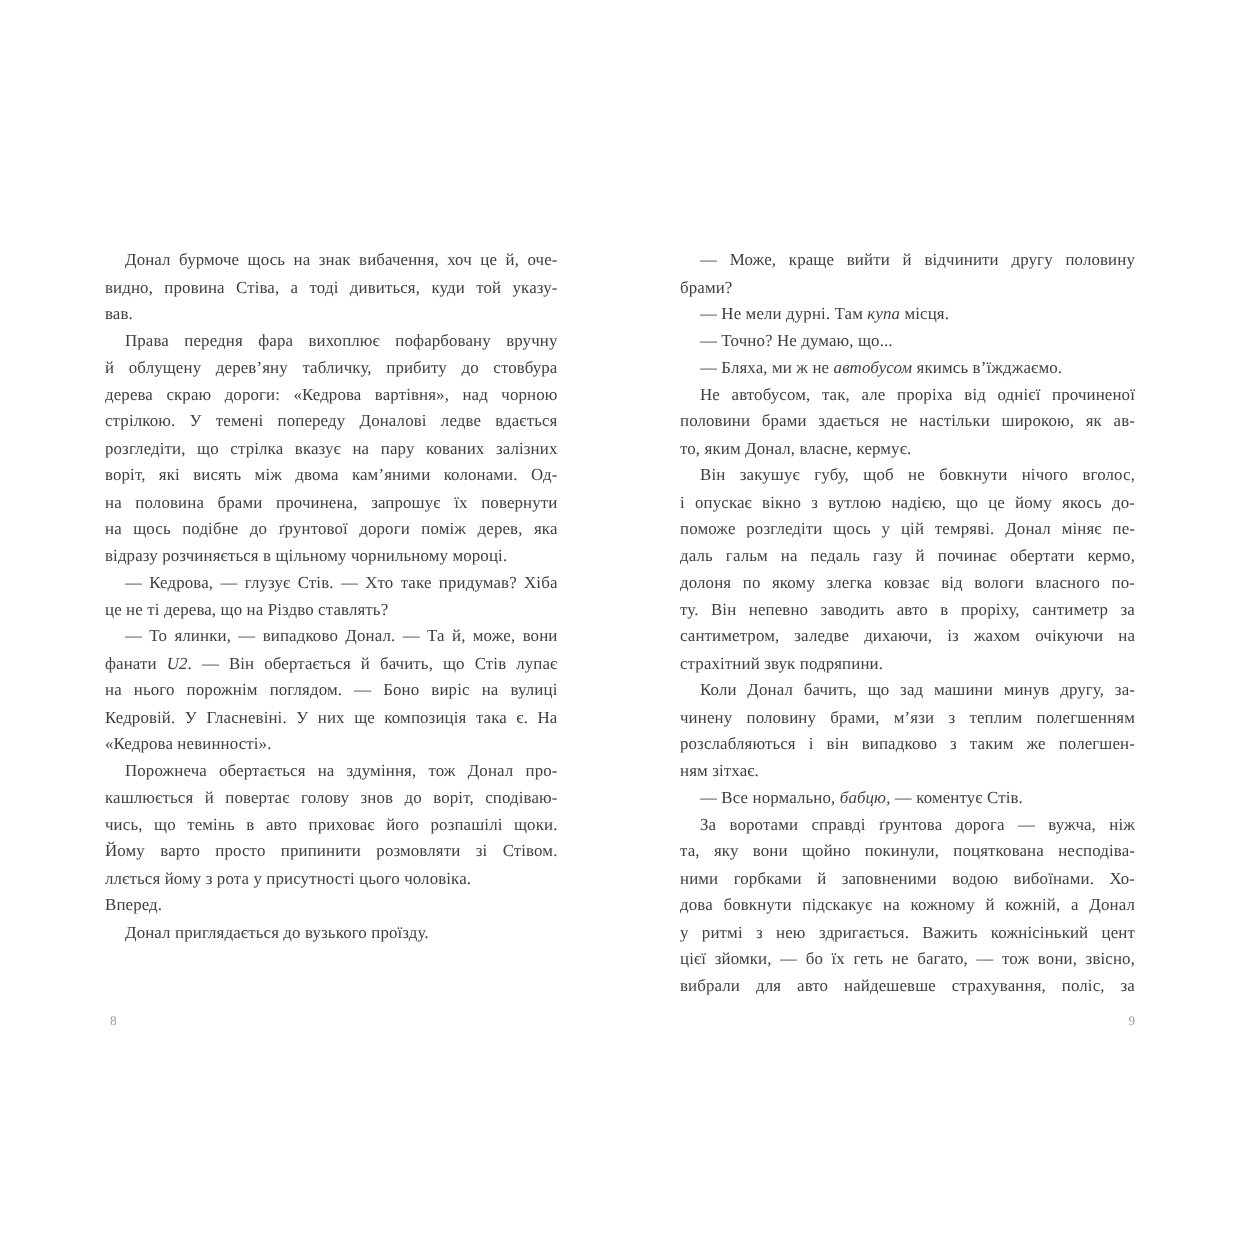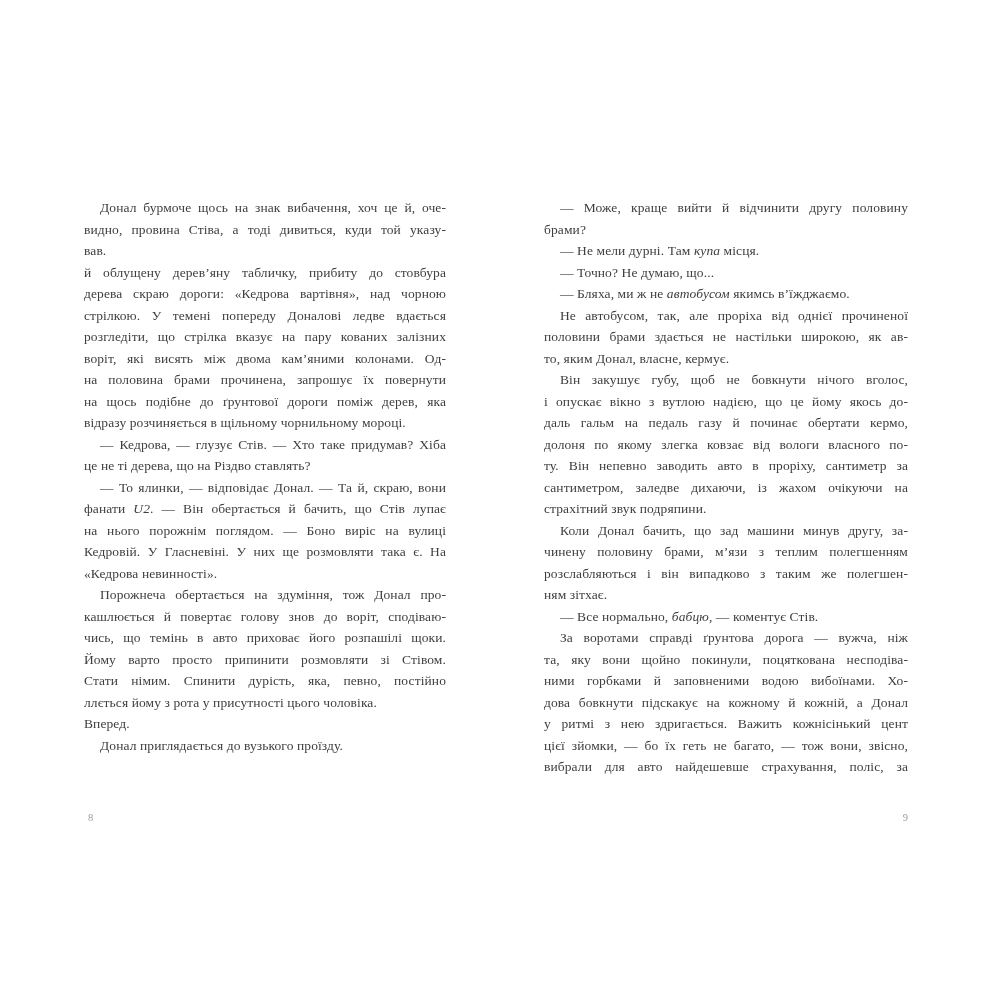--- a/index.html
+++ b/index.html
@@ -48,55 +48,56 @@
   .pagenum.right-num { left: 878px; width: 30px; text-align: right; }
 </style>
 </head>
 <body>
 
 <div class="spread">
   <div class="column left">
       <div class="line indent"><span>Донал бурмоче щось на знак вибачення, хоч це й, оче-</span></div>
       <div class="line"><span>видно, провина Стіва, а тоді дивиться, куди той указу-</span></div>
       <div class="line last"><span>вав.</span></div>
+      <div class="line indent"><span>Права передня фара вихоплює пофарбовану вручну</span></div>
       <div class="line"><span>й облущену дерев’яну табличку, прибиту до стовбура</span></div>
       <div class="line"><span>дерева скраю дороги: «Кедрова вартівня», над чорною</span></div>
       <div class="line"><span>стрілкою. У темені попереду Доналові ледве вдається</span></div>
       <div class="line"><span>розгледіти, що стрілка вказує на пару кованих залізних</span></div>
       <div class="line"><span>воріт, які висять між двома кам’яними колонами. Од-</span></div>
       <div class="line"><span>на половина брами прочинена, запрошує їх повернути</span></div>
       <div class="line"><span>на щось подібне до ґрунтової дороги поміж дерев, яка</span></div>
       <div class="line last"><span>відразу розчиняється в щільному чорнильному мороці.</span></div>
       <div class="line indent"><span>— Кедрова, — глузує Стів. — Хто таке придумав? Хіба</span></div>
       <div class="line last"><span>це не ті дерева, що на Різдво ставлять?</span></div>
-      <div class="line indent"><span>— То ялинки, — відповідає Донал. — Та й, скраю, вони</span></div>
+      <div class="line indent"><span>— То ялинки, — випадково Донал. — Та й, може, вони</span></div>
       <div class="line"><span>фанати </span><i>U2</i><span>. — Він обертається й бачить, що Стів лупає</span></div>
       <div class="line"><span>на нього порожнім поглядом. — Боно виріс на вулиці</span></div>
-      <div class="line"><span>Кедровій. У Гласневіні. У них ще розмовляти така є. На</span></div>
+      <div class="line"><span>Кедровій. У Гласневіні. У них ще композиція така є. На</span></div>
       <div class="line last"><span>«Кедрова невинності».</span></div>
       <div class="line indent"><span>Порожнеча обертається на здуміння, тож Донал про-</span></div>
       <div class="line"><span>кашлюється й повертає голову знов до воріт, сподіваю-</span></div>
       <div class="line"><span>чись, що темінь в авто приховає його розпашілі щоки.</span></div>
       <div class="line"><span>Йому варто просто припинити розмовляти зі Стівом.</span></div>
-      <div class="line"><span>Стати німим. Спинити дурість, яка, певно, постійно</span></div>
       <div class="line last"><span>ллється йому з рота у присутності цього чоловіка.</span></div>
       <div class="line last"><span>Вперед.</span></div>
       <div class="line indent last"><span>Донал приглядається до вузького проїзду.</span></div>
     </div>
   <div class="column right">
       <div class="line indent"><span>— Може, краще вийти й відчинити другу половину</span></div>
       <div class="line last"><span>брами?</span></div>
       <div class="line indent last"><span>— Не мели дурні. Там </span><i>купа</i><span> місця.</span></div>
       <div class="line indent last"><span>— Точно? Не думаю, що...</span></div>
       <div class="line indent last"><span>— Бляха, ми ж не </span><i>автобусом</i><span> якимсь в’їжджаємо.</span></div>
       <div class="line indent"><span>Не автобусом, так, але проріха від однієї прочиненої</span></div>
       <div class="line"><span>половини брами здається не настільки широкою, як ав-</span></div>
       <div class="line last"><span>то, яким Донал, власне, кермує.</span></div>
       <div class="line indent"><span>Він закушує губу, щоб не бовкнути нічого вголос,</span></div>
       <div class="line"><span>і опускає вікно з вутлою надією, що це йому якось до-</span></div>
+      <div class="line"><span>поможе розгледіти щось у цій темряві. Донал міняє пе-</span></div>
       <div class="line"><span>даль гальм на педаль газу й починає обертати кермо,</span></div>
       <div class="line"><span>долоня по якому злегка ковзає від вологи власного по-</span></div>
       <div class="line"><span>ту. Він непевно заводить авто в проріху, сантиметр за</span></div>
       <div class="line"><span>сантиметром, заледве дихаючи, із жахом очікуючи на</span></div>
       <div class="line last"><span>страхітний звук подряпини.</span></div>
       <div class="line indent"><span>Коли Донал бачить, що зад машини минув другу, за-</span></div>
       <div class="line"><span>чинену половину брами, м’язи з теплим полегшенням</span></div>
       <div class="line"><span>розслабляються і він випадково з таким же полегшен-</span></div>
       <div class="line last"><span>ням зітхає.</span></div>
       <div class="line indent last"><span>— Все нормально, </span><i>бабцю</i><span>, — коментує Стів.</span></div>

